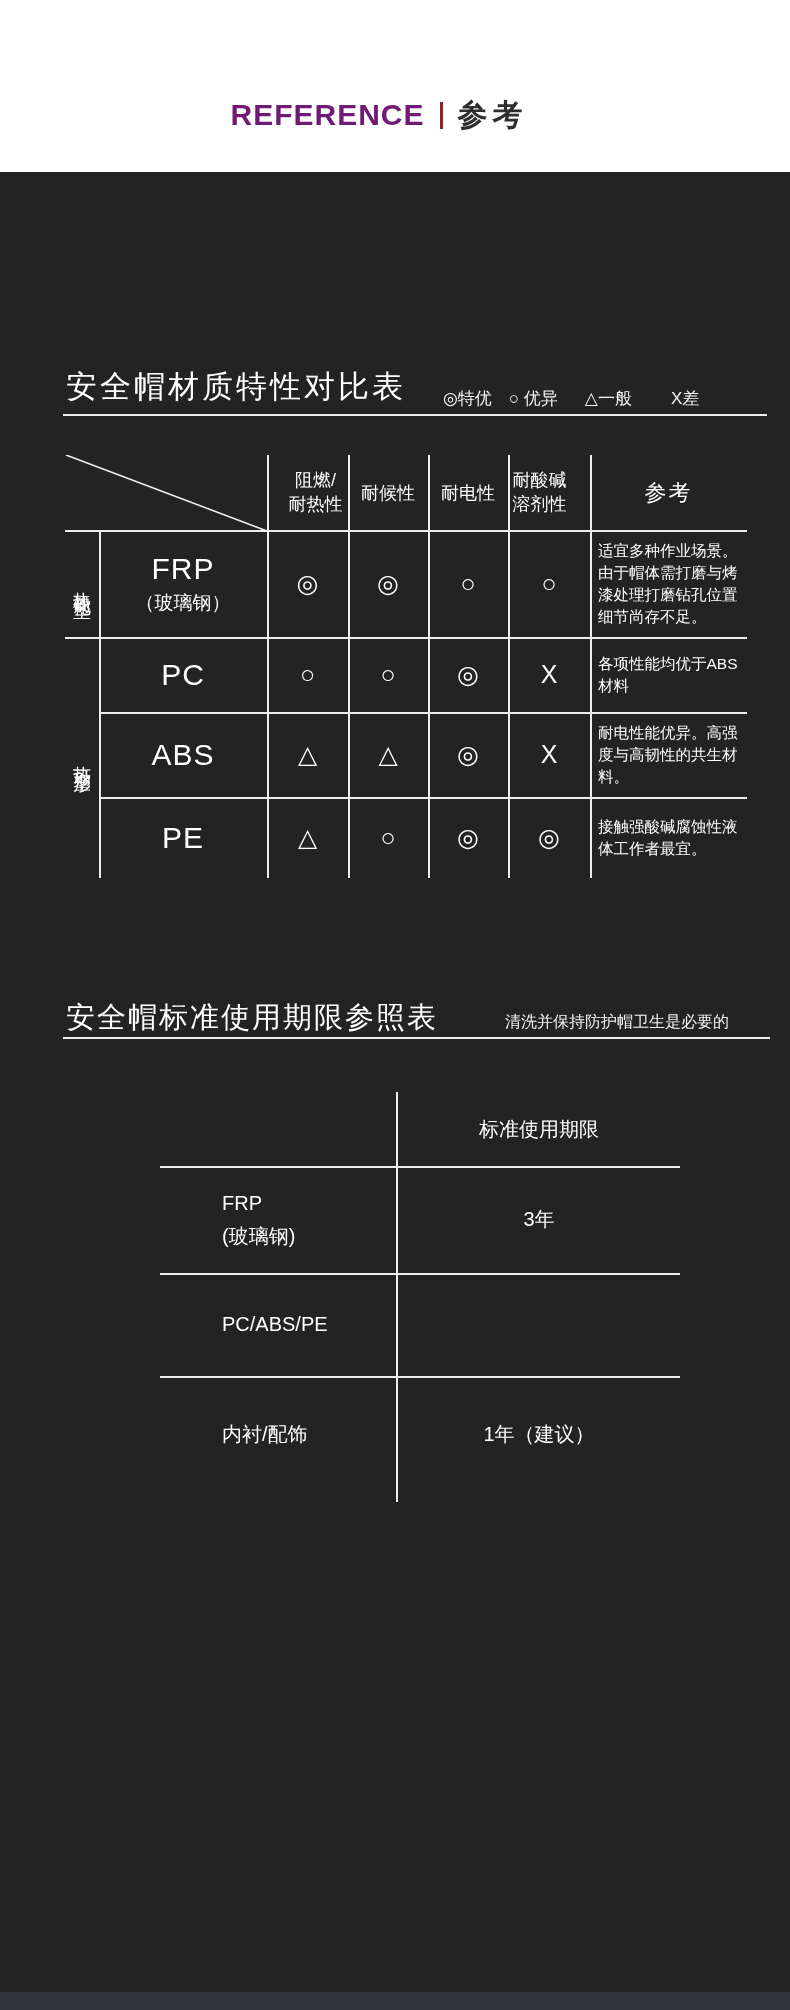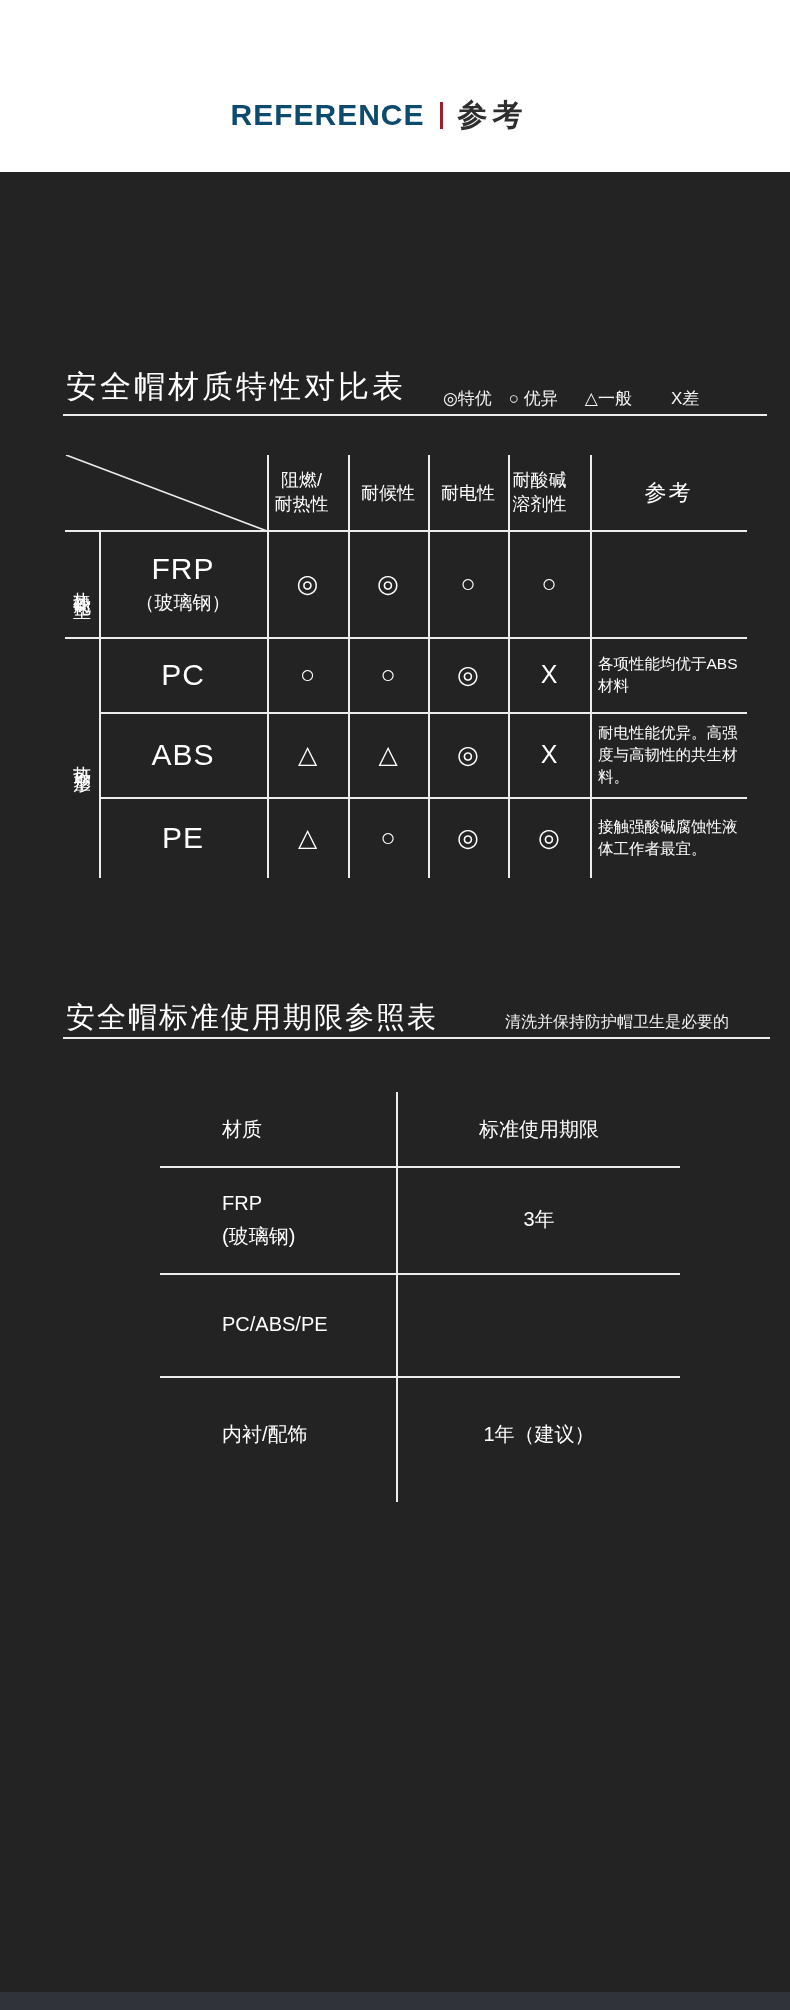--- a/index.html
+++ b/index.html
@@ -3,21 +3,21 @@
 <meta charset="utf-8">
 <style>
   html,body{margin:0;padding:0;background:#ffffff;}
   .page{position:relative;width:790px;height:2010px;background:#ffffff;overflow:hidden;
         font-family:"Liberation Sans","DejaVu Sans",sans-serif;}
   .abs{position:absolute;}
 
   
   .brand-row{position:absolute;left:0;top:90px;width:790px;height:50px;
              display:flex;align-items:center;justify-content:center;transform:translateX(-16px);}
-  .brand-en{font-size:30px;font-weight:bold;color:#0c4a6e;letter-spacing:1px;}
+  .brand-en{font-size:30px;font-weight:bold;color:#701a75;letter-spacing:1px;}
   .brand-bar{width:3px;height:27px;background:#9c2025;margin:0 15px;}
   .brand-zh{font-size:30px;font-weight:bold;color:#2e2e2e;letter-spacing:5px;}
 
   
   .dark{position:absolute;left:0;top:172px;width:790px;height:1838px;background:#232323;color:#f5f5f5;}
   .bottom-strip{position:absolute;left:0;top:1992px;width:790px;height:18px;background:#31333a;}
 
   .tbl-title{position:absolute;color:#ffffff;font-weight:normal;}
   .t1-title{left:66px;top:366px;font-size:31px;letter-spacing:3px;}
   .legend{position:absolute;left:443px;top:387px;display:flex;color:#f5f5f5;font-size:17px;white-space:nowrap;}
@@ -82,21 +82,21 @@
     <div class="line" style="left:202px;top:0;width:2px;height:423px;"></div>
     <div class="line" style="left:283px;top:0;width:2px;height:423px;"></div>
     <div class="line" style="left:363px;top:0;width:2px;height:423px;"></div>
     <div class="line" style="left:443px;top:0;width:2px;height:423px;"></div>
     <div class="line" style="left:525px;top:0;width:2px;height:423px;"></div>
 
     <svg class="abs" style="left:0;top:0;" width="203" height="77">
       <line x1="1" y1="0" x2="202" y2="76" stroke="#ededed" stroke-width="1.6"></line>
     </svg>
 
-    <div class="cell hdr pre" style="left:186px;top:0;width:101px;height:75px;">阻燃/
+    <div class="cell hdr pre" style="left:200px;top:0;width:101px;height:75px;">阻燃/
 耐热性</div>
     <div class="cell hdr" style="left:283px;top:0;width:80px;height:75px;">耐候性</div>
     <div class="cell hdr" style="left:363px;top:0;width:80px;height:75px;">耐电性</div>
     <div class="cell hdr pre" style="left:443px;top:0;width:63px;height:75px;">耐酸碱
 溶剂性</div>
     <div class="cell hdr-ref" style="left:525px;top:0;width:157px;height:75px;">参考</div>
 
     <div class="cell" style="left:0;top:75px;width:34px;height:107px;">
       <span class="vtext">热硬化型</span>
     </div>
@@ -105,20 +105,21 @@
     </div>
 
     <div class="cell" style="left:34px;top:75px;width:168px;height:107px;flex-direction:column;">
       <div class="mat-main">FRP</div>
       <div class="mat-sub">（玻璃钢）</div>
     </div>
     <div class="cell sym" style="left:202px;top:75px;width:81px;height:107px;">◎</div>
     <div class="cell sym" style="left:283px;top:75px;width:80px;height:107px;">◎</div>
     <div class="cell sym" style="left:363px;top:75px;width:80px;height:107px;">○</div>
     <div class="cell sym" style="left:443px;top:75px;width:82px;height:107px;">○</div>
+    <div class="cell remark" style="left:533px;top:75px;width:152px;height:107px;">适宜多种作业场景。由于帽体需打磨与烤漆处理打磨钻孔位置细节尚存不足。</div>
 
     <div class="cell mat-main" style="left:34px;top:182px;width:168px;height:75px;">PC</div>
     <div class="cell sym" style="left:202px;top:182px;width:81px;height:75px;">○</div>
     <div class="cell sym" style="left:283px;top:182px;width:80px;height:75px;">○</div>
     <div class="cell sym" style="left:363px;top:182px;width:80px;height:75px;">◎</div>
     <div class="cell sym" style="left:443px;top:182px;width:82px;height:75px;">X</div>
     <div class="cell mat-main" style="left:34px;top:257px;width:168px;height:85px;">ABS</div>
 
     <div class="cell remark" style="left:533px;top:182px;width:152px;height:75px;">各项性能均优于ABS材料</div>
     <div class="cell sym" style="left:202px;top:257px;width:81px;height:85px;">△</div>
@@ -138,21 +139,20 @@
   <div class="tbl-title t2-title">安全帽标准使用期限参照表</div>
   <div class="t2-note">清洗并保持防护帽卫生是必要的</div>
   <div class="rule rule2"></div>
 
   <div class="t2">
     <div class="line" style="left:236px;top:0;width:2px;height:410px;"></div>
     <div class="line" style="left:0;top:74px;width:520px;height:2px;"></div>
     <div class="line" style="left:0;top:181px;width:520px;height:2px;"></div>
     <div class="line" style="left:0;top:284px;width:520px;height:2px;"></div>
 
-    <div class="cell t2-left" style="left:0;top:0;width:236px;height:74px;">材质</div>
     <div class="cell" style="left:238px;top:0;width:282px;height:74px;">标准使用期限</div>
 
     <div class="cell t2-left" style="left:0;top:74px;width:236px;height:107px;">
       <span class="t2-two">
         <span style="display:block;">FRP</span>
         <span style="display:block;">(玻璃钢)</span>
       </span>
     </div>
     <div class="cell" style="left:238px;top:74px;width:282px;height:107px;">3年</div>
 

